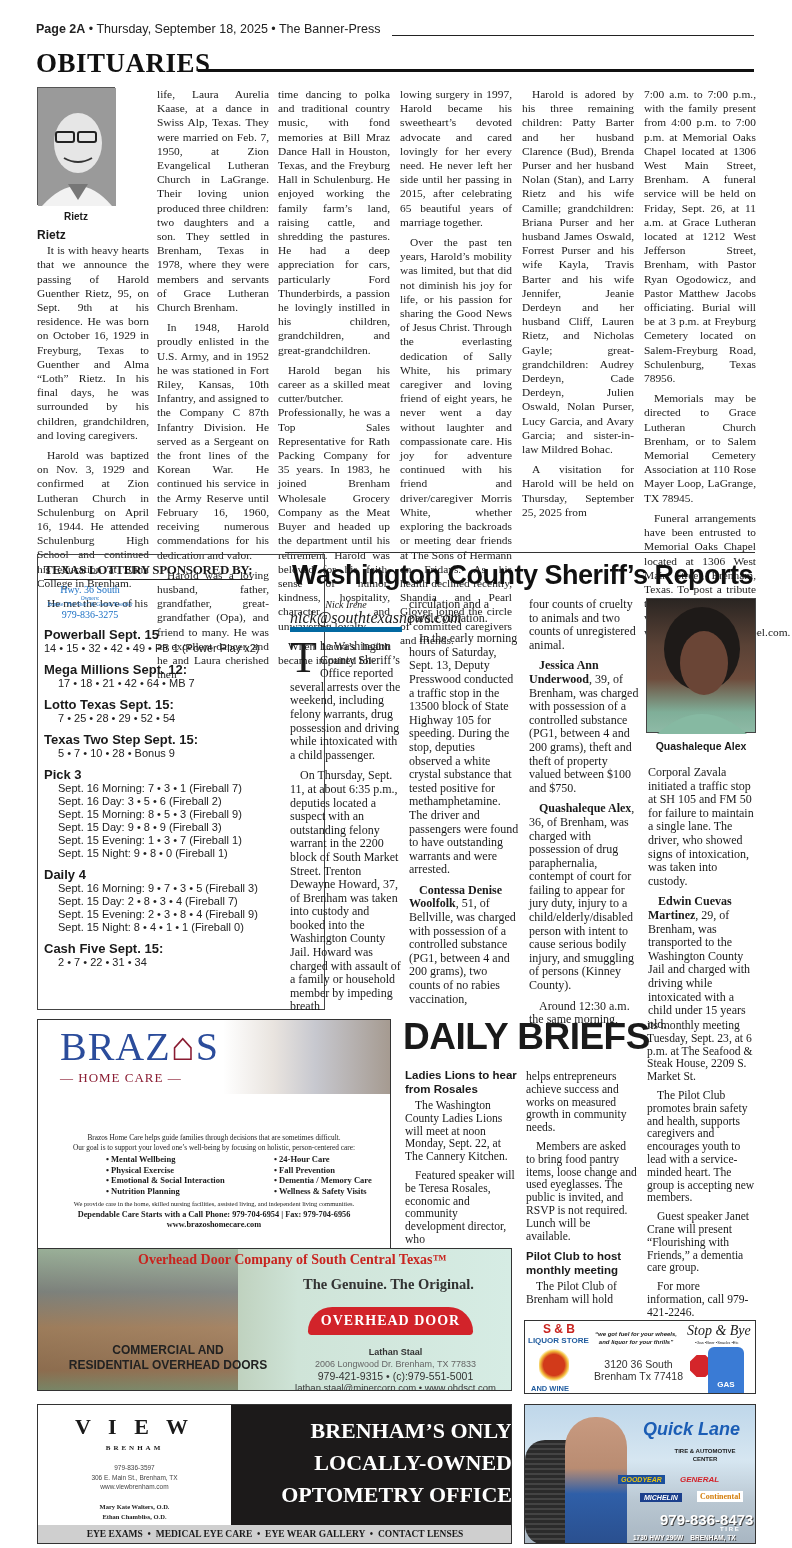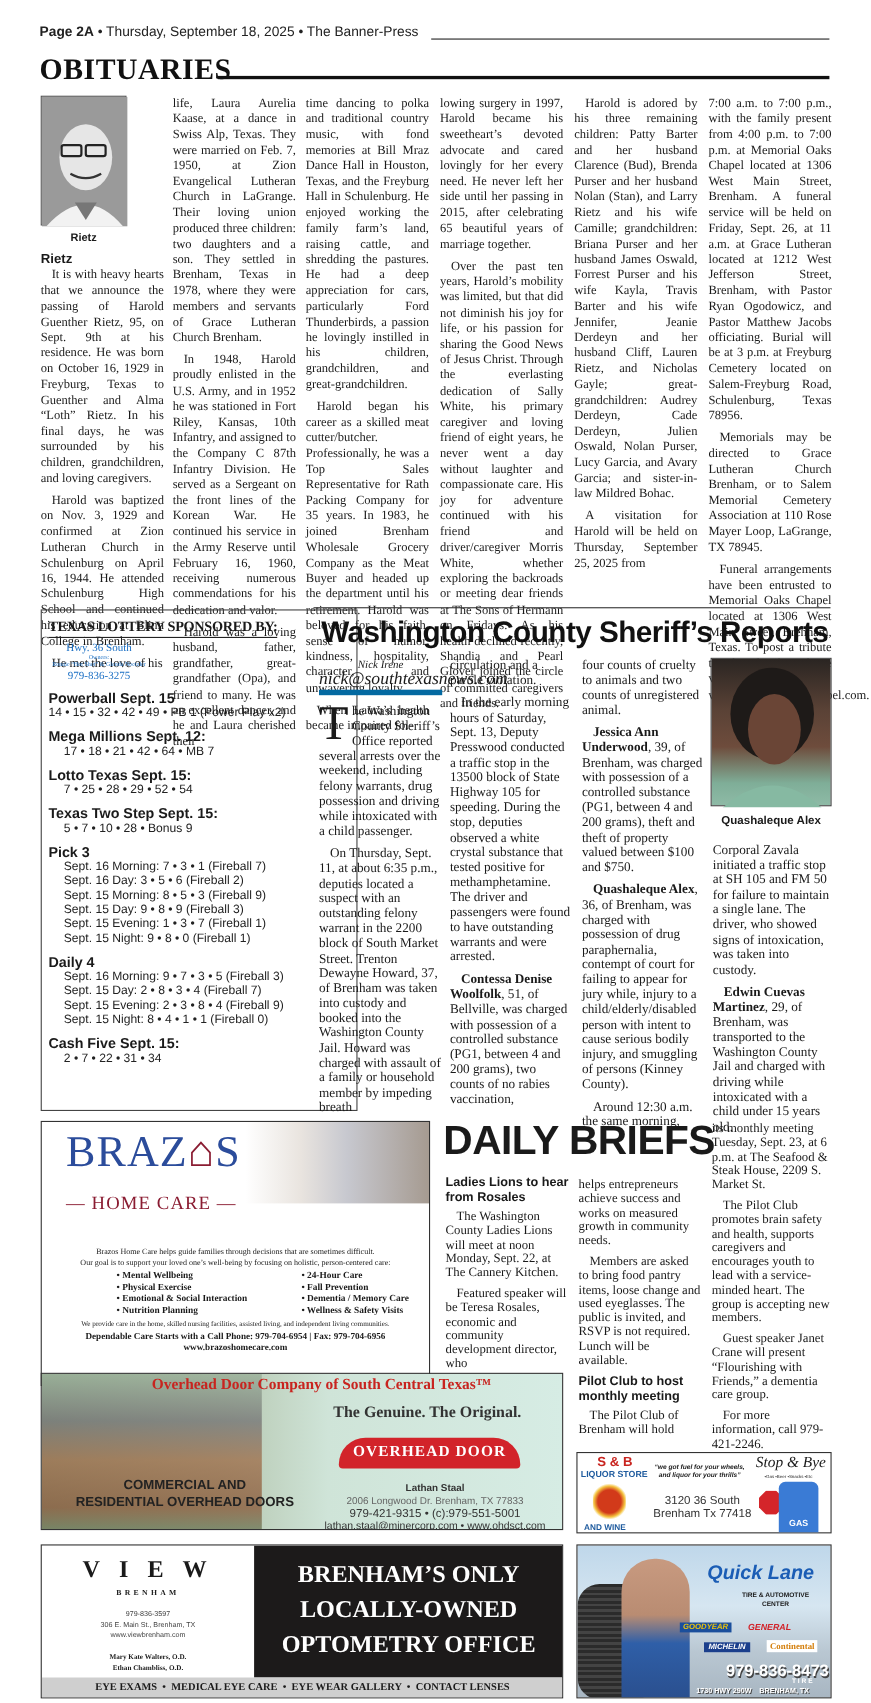--- a/index.html
+++ b/index.html
@@ -135,40 +135,40 @@
   <p>On Thursday, Sept. 11, at about 6:35 p.m., deputies located a suspect with an outstanding felony warrant in the 2200 block of South Market Street. Trenton Dewayne Howard, 37, of Brenham was taken into custody and booked into the Washington County Jail. Howard was charged with assault of a family or household member by impeding breath</p>
 </div>
 <div class="abs scol" style="left:409px;top:598px;width:112px">
   <p style="text-indent:0">circulation and a parole violation.</p>
   <p>In the early morning hours of Saturday, Sept. 13, Deputy Presswood conducted a traffic stop in the 13500 block of State Highway 105 for speeding. During the stop, deputies observed a white crystal substance that tested positive for methamphetamine. The driver and passengers were found to have outstanding warrants and were arrested.</p>
   <p><b>Contessa Denise Woolfolk</b><span>, 51, of Bellville, was charged with possession of a controlled substance (PG1, between 4 and 200 grams), two counts of no rabies vaccination,</span></p>
 </div>
 <div class="abs scol" style="left:529px;top:598px;width:112px">
   <p style="text-indent:0">four counts of cruelty to animals and two counts of unregistered animal.</p>
   <p><b>Jessica Ann Underwood</b><span>, 39, of Brenham, was charged with possession of a controlled substance (PG1, between 4 and 200 grams), theft and theft of property valued between $100 and $750.</span></p>
-  <p><b>Quashaleque Alex</b><span>, 36, of Brenham, was charged with possession of drug paraphernalia, contempt of court for failing to appear for jury while, injury to a child/elderly/disabled person with intent to cause serious bodily injury, and smuggling of persons (Kinney County).</span></p>
+  <p><b>Quashaleque Alex</b><span>, 36, of Brenham, was charged with possession of drug paraphernalia, contempt of court for failing to appear for jury duty, injury to a child/elderly/disabled person with intent to cause serious bodily injury, and smuggling of persons (Kinney County).</span></p>
   <p>Around 12:30 a.m. the same morning,</p>
 </div>
 <div class="abs" style="left:646px;top:598px;width:110px;height:135px;background:linear-gradient(180deg,#2a2522 0%,#5a4236 35%,#6e4c3c 60%,#7fae98 85%,#8ebaa6 100%);border:1px solid #444">
   <svg width="110" height="135" viewBox="0 0 110 135">
     <ellipse cx="55" cy="50" rx="38" ry="42" fill="#1e1a18"></ellipse>
     <ellipse cx="57" cy="64" rx="24" ry="32" fill="#6a4536"></ellipse>
     <path d="M10 135 q45 -40 90 0z" fill="#86b9a2"></path>
   </svg>
 </div>
 <div class="abs cap" style="left:646px;top:740px;width:110px;font-size:10.5px">Quashaleque Alex</div>
 <div class="abs scol" style="left:648px;top:766px;width:108px">
   <p style="text-indent:0">Corporal Zavala initiated a traffic stop at SH 105 and FM 50 for failure to maintain a single lane. The driver, who showed signs of intoxication, was taken into custody.</p>
   <p><b>Edwin Cuevas Martinez</b><span>, 29, of Brenham, was transported to the Washington County Jail and charged with driving while intoxicated with a child under 15 years old.</span></p>
 </div>
 
 <div class="abs ad" style="left:37px;top:1019px;width:354px;height:241px;background:#fff">
   <div class="abs" style="left:185px;top:0;width:168px;height:74px;background:linear-gradient(90deg,#fff 0%,#e9e4df 30%,#c7c8cf 55%,#a59a90 100%)"></div>
   <div class="abs serif" style="left:22px;top:6px;font-size:40px;color:#2b4c9b;letter-spacing:1px;line-height:42px"><span>BRAZ</span><span style="color:#8a1c32">⌂</span><span>S</span></div>
-  <div class="abs serif" style="left:22px;top:64px;font-size:17px;color:#8a1c32;letter-spacing:1px;white-space:nowrap">— <span>HOME CARE</span> —</div>
+  <div class="abs serif" style="left:22px;top:50px;font-size:13px;color:#8a1c32;letter-spacing:1px;white-space:nowrap">— <span>HOME CARE</span> —</div>
   <div class="abs serif" style="left:0;top:113px;width:352px;text-align:center;font-size:7.3px;line-height:10px">
     <div>Brazos Home Care helps guide families through decisions that are sometimes difficult.</div>
     <div>Our goal is to support your loved one’s well-being by focusing on holistic, person-centered care:</div>
   </div>
   <div class="abs serif" style="left:68px;top:134px;font-weight:bold;font-size:8.5px;line-height:10.5px">
     <div>• Mental Wellbeing</div>
       <div>• Physical Exercise</div>
       <div>• Emotional &amp; Social Interaction</div>
       <div>• Nutrition Planning</div>
   </div>
@@ -240,21 +240,21 @@
   <div class="abs serif" style="left:0;top:39px;width:193px;text-align:center;font-weight:bold;font-size:7px;letter-spacing:3px">BRENHAM</div>
   <div class="abs sans" style="left:0;top:58px;width:193px;text-align:center;font-size:6.5px;line-height:9.5px;color:#444">
     <div>979-836-3597</div>
       <div>306 E. Main St., Brenham, TX</div>
       <div>www.viewbrenham.com</div>
   </div>
   <div class="abs serif" style="left:0;top:97px;width:193px;text-align:center;font-weight:bold;font-size:6.5px;line-height:9.5px">
     <div>Mary Kate Walters, O.D.</div>
       <div>Ethan Chambliss, O.D.</div>
   </div>
-  <div class="abs serif" style="left:193px;top:0;width:281px;height:120px;background:#1c1a1a;color:#fff;font-weight:bold;font-size:22px;line-height:32px;text-align:center;padding-top:10px">
+  <div class="abs serif" style="left:193px;top:0;width:281px;height:120px;background:#1c1a1a;color:#fff;font-weight:bold;font-size:22px;line-height:32px;text-align:right;padding-top:10px">
     <div>BRENHAM’S ONLY</div>
       <div>LOCALLY-OWNED</div>
       <div>OPTOMETRY OFFICE</div>
   </div>
   <div class="abs serif" style="left:0;top:120px;width:474px;height:19px;background:#cfcfcf;text-align:center;font-weight:bold;font-size:9.5px;line-height:19px;white-space:pre">EYE EXAMS  •  MEDICAL EYE CARE  •  EYE WEAR GALLERY  •  CONTACT LENSES</div>
 </div>
 
 <div class="abs ad" style="left:524px;top:1404px;width:232px;height:140px;background:linear-gradient(180deg,#bfd7ea 0%,#d6e6f1 40%,#b9c7d2 70%,#a8b6c2 100%)">
   <div class="abs" style="left:0;top:35px;width:60px;height:105px;background:repeating-linear-gradient(180deg,#2b2b2b 0 3px,#444 3px 5px);border-radius:20px 0 0 20px"></div>
   <div class="abs" style="left:40px;top:12px;width:62px;height:128px;background:linear-gradient(180deg,#c89a80 0%,#b98c72 40%,#2f5fa8 60%,#2a4f8e 100%);border-radius:30px 30px 0 0"></div>

